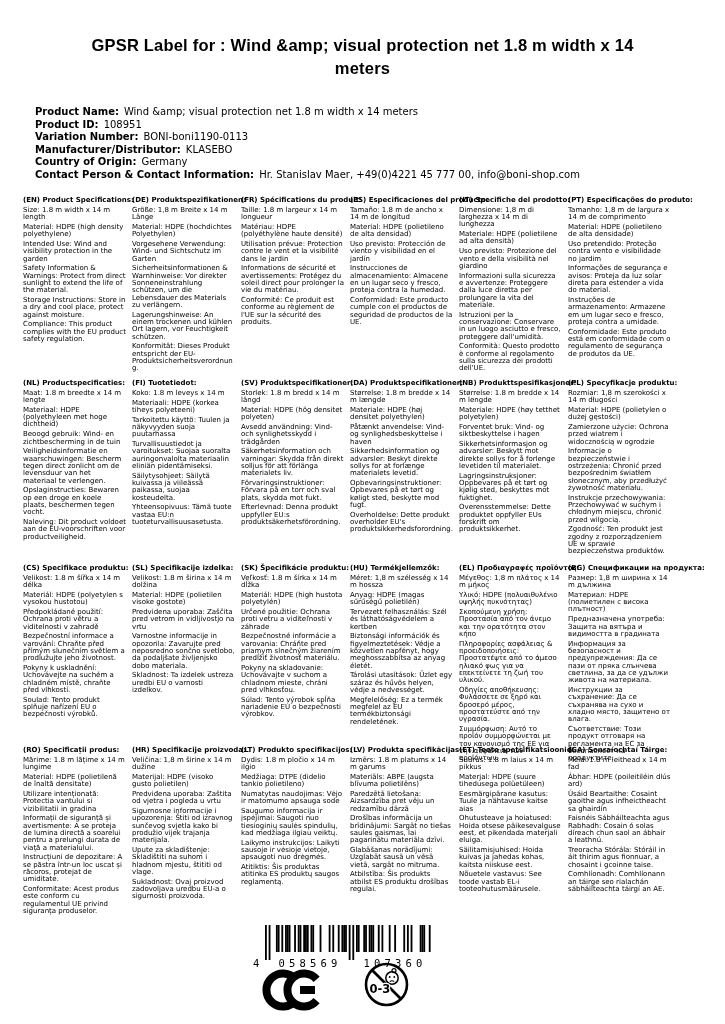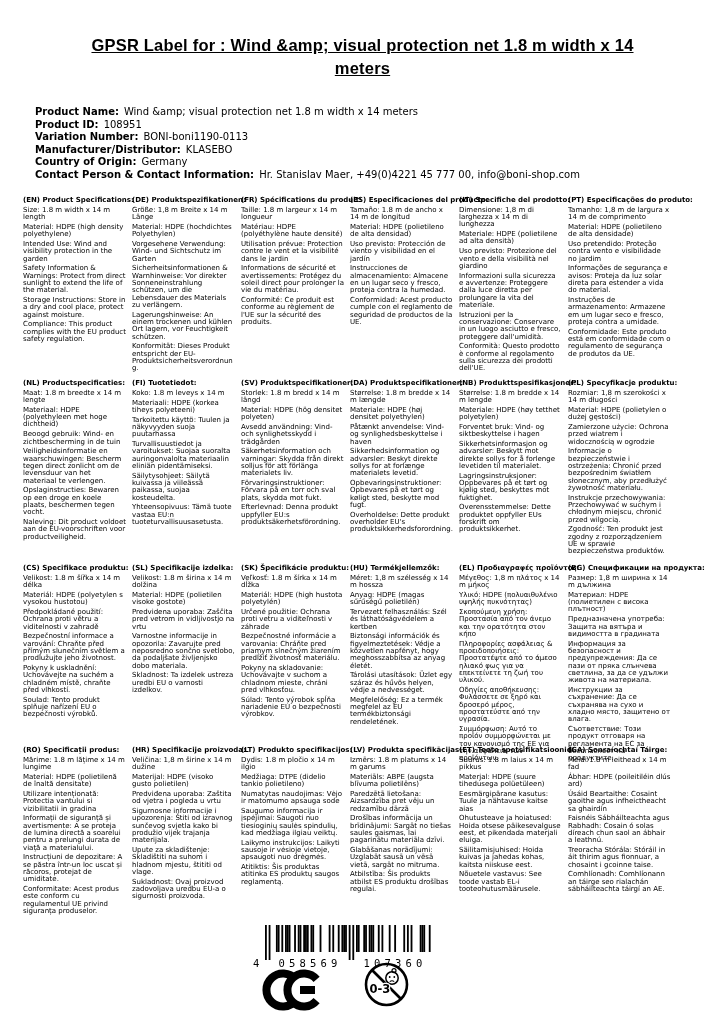--- a/index.html
+++ b/index.html
@@ -3,21 +3,21 @@
 <meta charset="utf-8">
 <style>
   * { margin:0; padding:0; box-sizing:border-box; }
   html,body { background:#ffffff; }
   body { width:725px; height:1024px; position:relative; overflow:hidden;
          font-family:"DejaVu Sans", sans-serif; color:#000; }
   .page { position:absolute; inset:0; background:#fff; }
 
   .title { position:absolute; top:34px; left:0; width:725px; text-align:center;
            font-size:16.5px; font-weight:bold; line-height:23px;
-           font-family:"Liberation Sans", sans-serif; letter-spacing:0.2px;text-decoration:underline; }
+           font-family:"Liberation Sans", sans-serif; letter-spacing:0.2px; }
 
   .product-info { position:absolute; left:35px; top:106px; font-size:10px; line-height:12.6px; }
   .product-info .row { white-space:nowrap; }
   .product-info .label { font-weight:bold; margin-right:5px; }
 
   .lang-grid { position:absolute; left:23px; top:197px; width:683px;
                display:grid; grid-template-columns:repeat(6,103px);
                grid-template-rows:183px 185px 182px 163px; column-gap:6px; }
   .lang-block { font-size:7px; line-height:7.3px; }
   .lang-heading { font-weight:bold; white-space:nowrap; margin-bottom:2.5px; position:relative; z-index:2; background:transparent; }
@@ -75,21 +75,21 @@
         <p>Utilisation prévue: Protection contre le vent et la visibilité dans le jardin</p>
         <p>Informations de sécurité et avertissements: Protégez du soleil direct pour prolonger la vie du matériau.</p>
         <p>Conformité: Ce produit est conforme au règlement de l'UE sur la sécurité des produits.</p>
       </div>
       <div class="lang-block">
         <div class="lang-heading">(ES) Especificaciones del producto:</div>
         <p>Tamaño: 1.8 m de ancho x 14 m de longitud</p>
         <p>Material: HDPE (polietileno de alta densidad)</p>
         <p>Uso previsto: Protección de viento y visibilidad en el jardín</p>
         <p>Instrucciones de almacenamiento: Almacene en un lugar seco y fresco, proteja contra la humedad.</p>
-        <p>Conformidad: Acest producto cumple con el reglamento de seguridad de productos de la UE.</p>
+        <p>Conformidad: Este producto cumple con el productos de seguridad de productos de la UE.</p>
       </div>
       <div class="lang-block">
         <div class="lang-heading">(IT) Specifiche del prodotto:</div>
         <p>Dimensione: 1,8 m di larghezza x 14 m di lunghezza</p>
         <p>Materiale: HDPE (polietilene ad alta densità)</p>
         <p>Uso previsto: Protezione del vento e della visibilità nel giardino</p>
         <p>Informazioni sulla sicurezza e avvertenze: Proteggere dalla luce diretta per prolungare la vita del materiale.</p>
         <p>Istruzioni per la conservazione: Conservare in un luogo asciutto e fresco, proteggere dall'umidità.</p>
         <p>Conformità: Questo prodotto è conforme al regolamento sulla sicurezza dei prodotti dell'UE.</p>
       </div>

